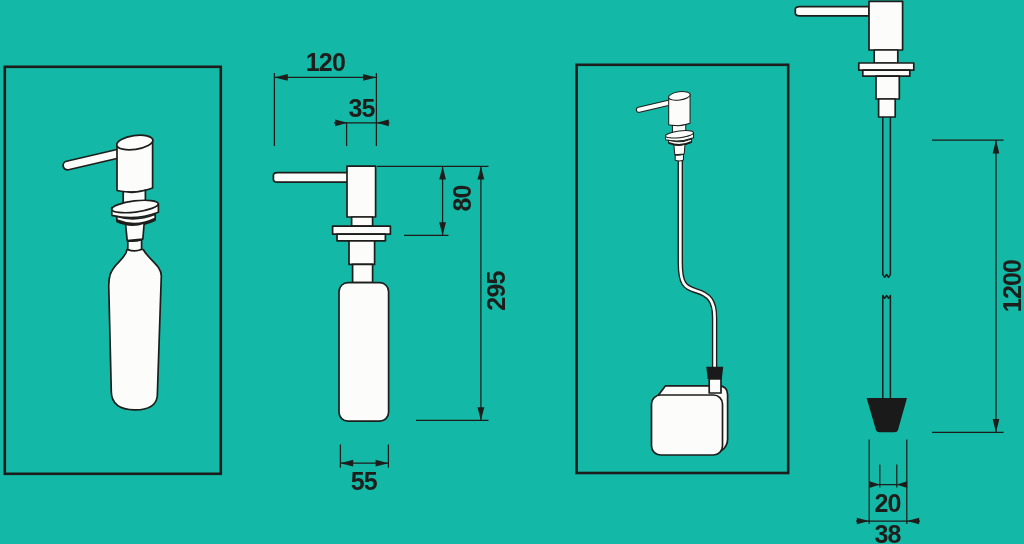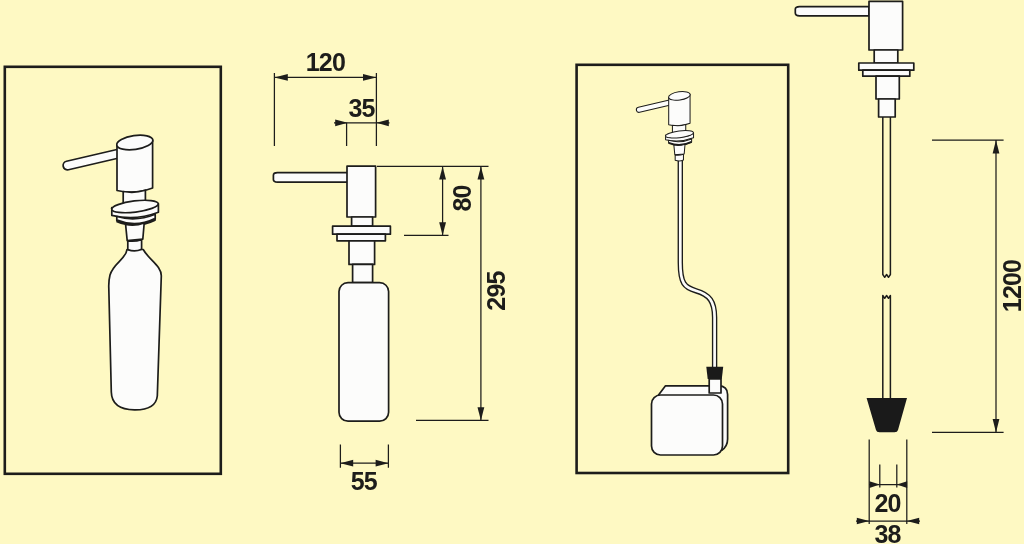--- a/index.html
+++ b/index.html
@@ -1,16 +1,16 @@
 <!DOCTYPE html>
 <html><head>
 <meta charset="utf-8">
 <style>
   html,body{margin:0;padding:0;background:#fbfbf9;}
-  .canvas{position:relative;width:1024px;height:544px;background:#fef9c3;overflow:hidden;
+  .canvas{position:relative;width:1024px;height:544px;background:#14b8a6;overflow:hidden;
           font-family:"Liberation Sans",sans-serif;}
   svg{display:block;}
   .outline{fill:#fcfcfb;stroke:#1d1d1b;stroke-width:1.7;stroke-linejoin:round;}
   .thin{stroke:#1d1d1b;stroke-width:1.25;fill:none;}
   .tubeline{stroke:#1d1d1b;stroke-width:1.5;fill:none;stroke-linejoin:round;}
   .frame{fill:none;stroke:#1d1d1b;stroke-width:2.6;}
   .arrow{fill:#1d1d1b;stroke:none;}
   .solid{fill:#1a1a1a;stroke:none;}
   .dimtext{font-family:"Liberation Sans",sans-serif;font-weight:bold;font-size:25px;
            fill:#1d1d1b;letter-spacing:-0.8px;text-anchor:middle;}

